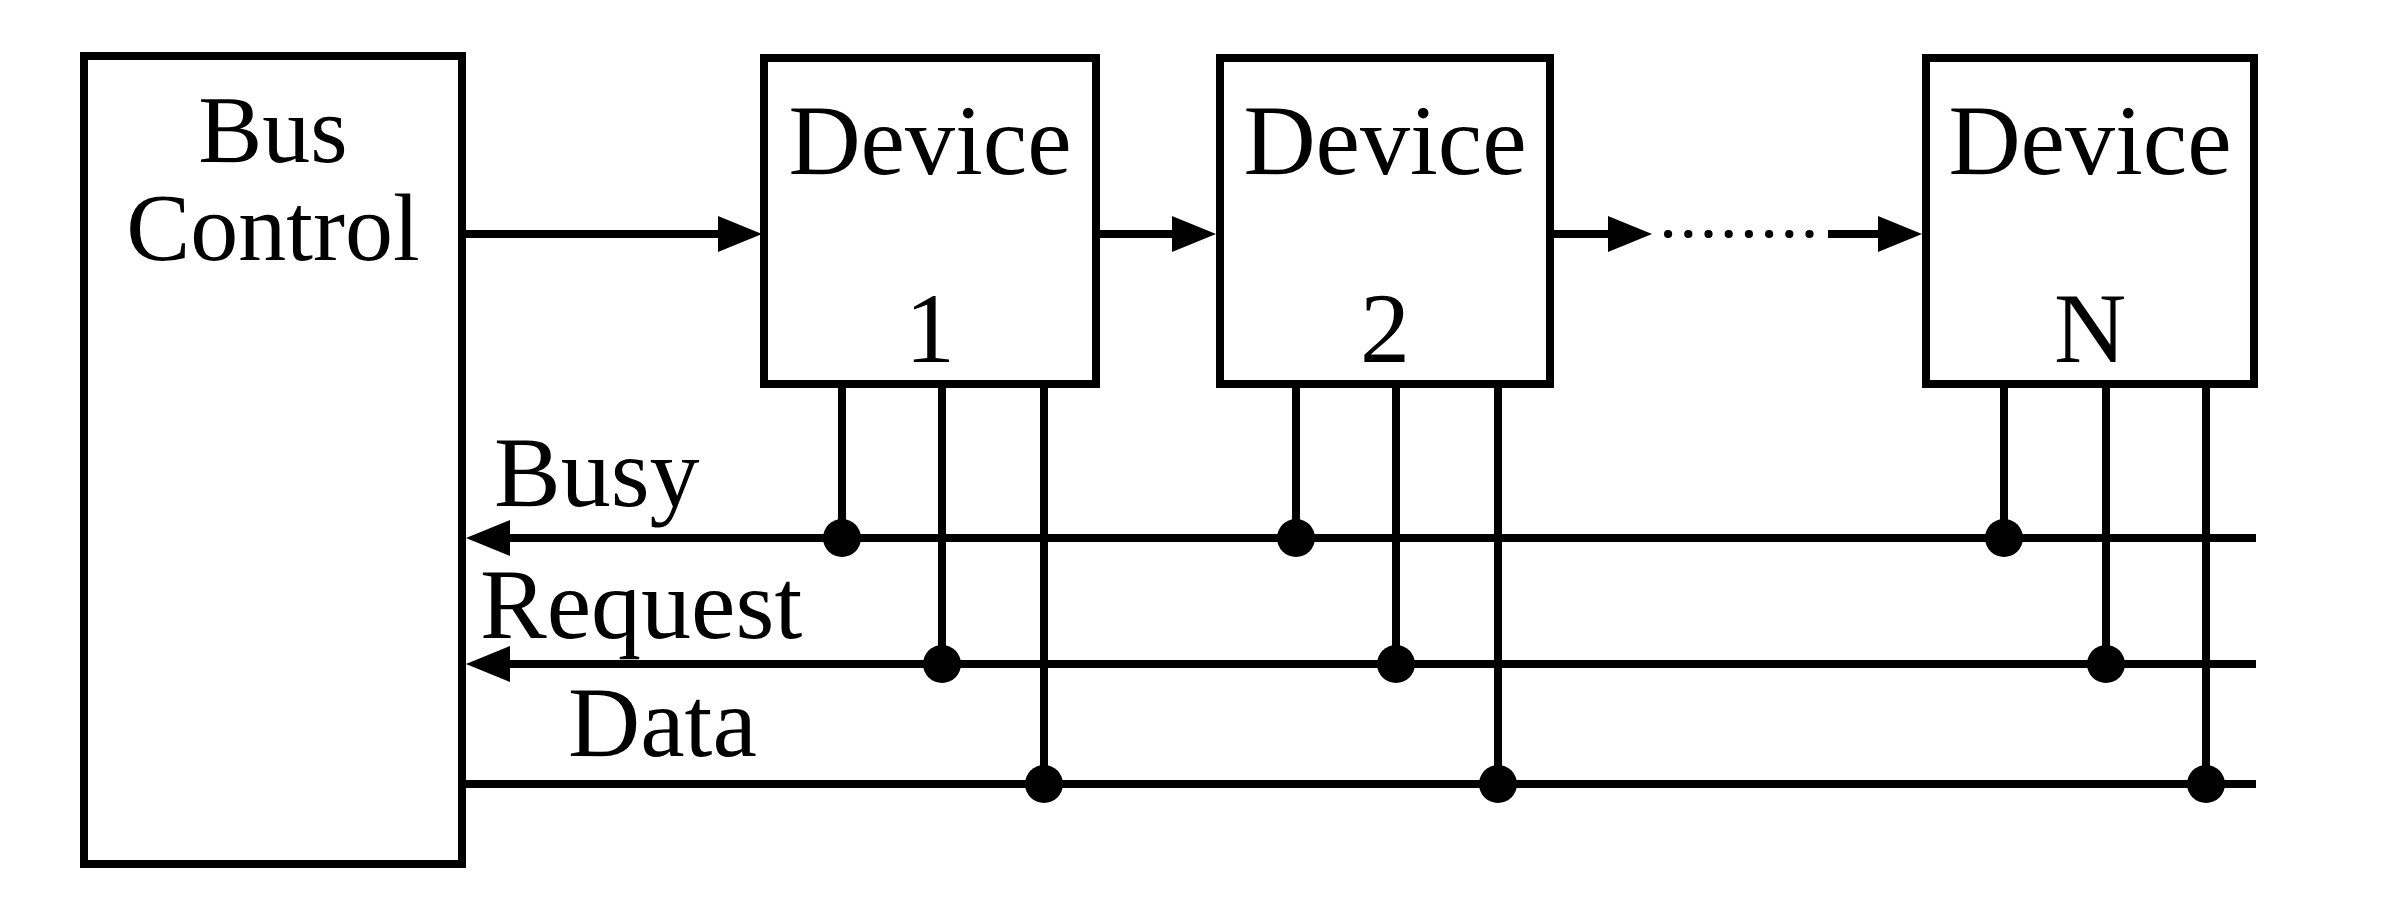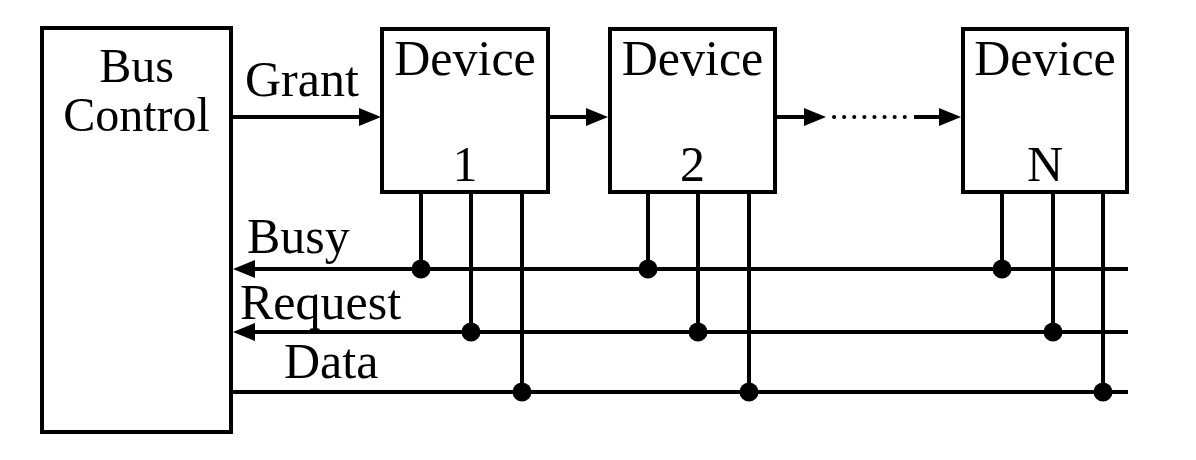--- a/index.html
+++ b/index.html
@@ -58,21 +58,21 @@
     width: 100%;
     text-align: center;
     line-height: 1.1;
     white-space: nowrap;
   }
   .bcu-box span { font-size: 48px; }
   .bcu-line-1 { top: 10px; }
   .bcu-line-2 { top: 59px; }
   .bcu-line-3 { top: 109px; }
   .device-box span { font-size: 50px; }
-  .device-name { top: 0; }
+  .device-name { top: 12px; }
   .device-number { top: 106px; }
   .signal-label {
     position: absolute;
     font-size: 50px;
     line-height: 1.1;
     white-space: nowrap;
   }
   .label-grant   { left: 245px; top: 52px; }
   .label-busy    { left: 247px; top: 209px; }
   .label-request { left: 240px; top: 275px; }
@@ -158,18 +158,17 @@
   <div class="box device-box device-2">
     <span class="device-name">Device</span>
     <span class="device-number">2</span>
   </div>
 
   <div class="box device-box device-n">
     <span class="device-name">Device</span>
     <span class="device-number">N</span>
   </div>
 
-  <div class="signal-label label-grant">Grant</div>
   <div class="signal-label label-busy">Busy</div>
   <div class="signal-label label-request">Request</div>
   <div class="signal-label label-data">Data</div>
 
 </div>
 
 </body></html>

